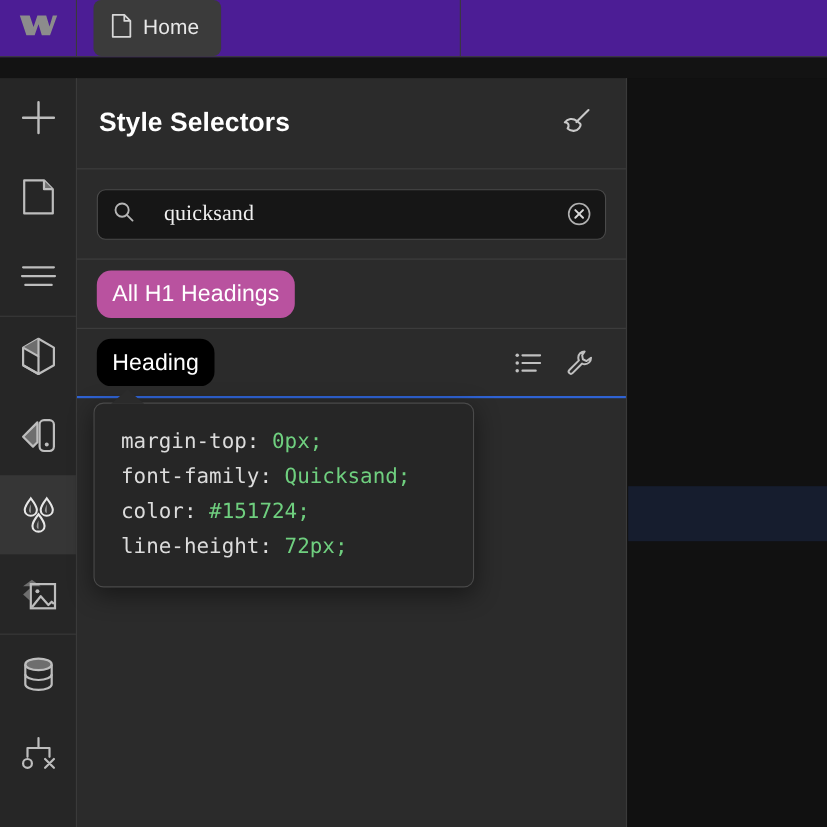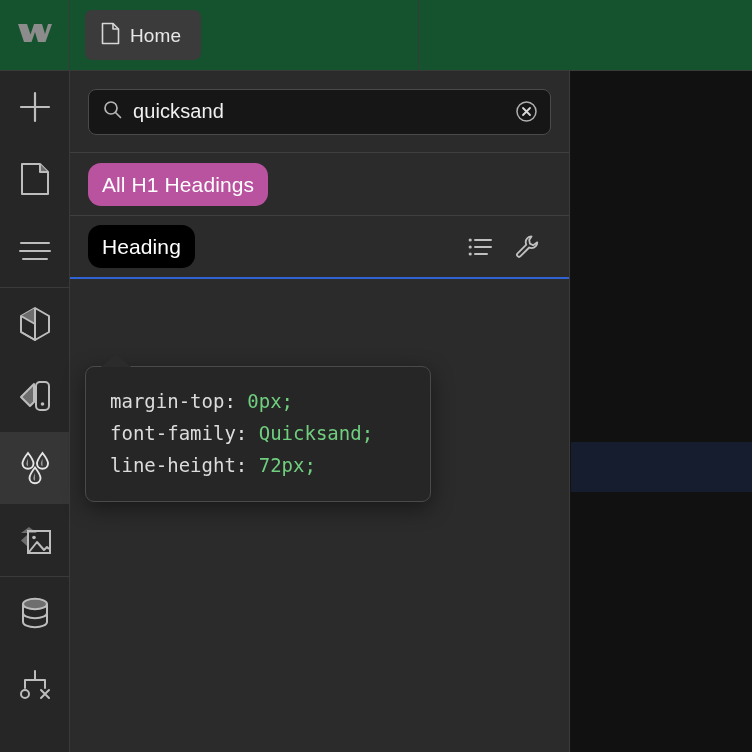--- a/index.html
+++ b/index.html
@@ -18,22 +18,22 @@
     position: relative;
     width: 752px;
     height: 752px;
     background: #131313;
   }
 
   
   .topbar {
     position: absolute;
     left: 0; top: 0;
-    width: 752px; height: 71px;
-    background: #14532d;
+    width: 752px; height: 52px;
+    background: #4c1d95;
     border-bottom: 1px solid #3a3a3a;
     box-sizing: border-box;
     display: flex;
     align-items: stretch;
   }
   .logo-cell {
     width: 70px;
     min-width: 70px;
     border-right: 1px solid #3a3a3a;
     display: flex;
@@ -146,24 +146,25 @@
     padding: 0 12px 0 14px;
     box-sizing: border-box;
     gap: 11px;
   }
   .search-input {
     flex: 1;
     background: transparent;
     border: 0;
     outline: 0;
     color: #f0f0f0;
-    font-family: Liberation Sans, sans-serif;
+    font-family: Liberation Serif, serif;
     font-size: 20px;
     letter-spacing: 0.1px;
     padding: 0;
+    margin-left: 16px;
   }
   .search-input::placeholder { color: #7a7a7a; }
   .clear-btn {
     width: 24px; height: 24px;
     display: flex; align-items: center; justify-content: center;
   }
 
   .sel-row {
     height: 63px;
     border-bottom: 1px solid #3f3f3f;
@@ -374,20 +375,29 @@
             <circle cx="7" cy="26" r="4" fill="none" stroke="#bdbdbd" stroke-width="2"></circle>
             <path d="M23 22 L31 30 M31 22 L23 30" stroke="#bdbdbd" stroke-width="2" stroke-linecap="round"></path>
           </svg>
         </span>
       </div>
     </div>
   </div>
 
   <div class="panel">
 
+    <div class="panel-header">
+      <span class="panel-title">Style Selectors</span>
+      <span class="header-icon-btn">
+        <svg width="30" height="30" viewBox="0 0 30 30" aria-hidden="true">
+          <path d="M27 3 L16 14" stroke="#c9c9c9" stroke-width="1.9" stroke-linecap="round"></path>
+          <path d="M16.5 13 C12.5 9.8 8 11 5.5 14.2 C9.5 14.8 9.5 17.6 8 19.8 C11.5 23 16 22.6 18.5 19.4 C21 16.2 20 15.6 16.5 13 Z" fill="none" stroke="#c9c9c9" stroke-width="1.9" stroke-linejoin="round"></path>
+        </svg>
+      </span>
+    </div>
 
     <div class="search-row">
       <div class="search-box">
         <span>
           <svg width="19" height="19" viewBox="0 0 19 19" aria-hidden="true">
             <circle cx="8" cy="8" r="6" fill="none" stroke="#b5b5b5" stroke-width="1.7"></circle>
             <path d="M12.5 12.5 L17.5 17.5" stroke="#b5b5b5" stroke-width="1.7" stroke-linecap="round"></path>
           </svg>
         </span>
         <input class="search-input" type="text" value="quicksand" placeholder="Search selectors" style="">
@@ -428,20 +438,24 @@
   <div class="css-popup">
     <div class="css-line">
       <span>margin-top:</span>
       <span class="css-val">0px;</span>
     </div>
     <div class="css-line">
       <span>font-family:</span>
       <span class="css-val">Quicksand;</span>
     </div>
     <div class="css-line">
+      <span>color:</span>
+      <span class="css-val">#151724;</span>
+    </div>
+    <div class="css-line">
       <span>line-height:</span>
       <span class="css-val">72px;</span>
     </div>
   </div>
 
   <div class="canvas">
     <div class="canvas-band"></div>
   </div>
 
 </div>

